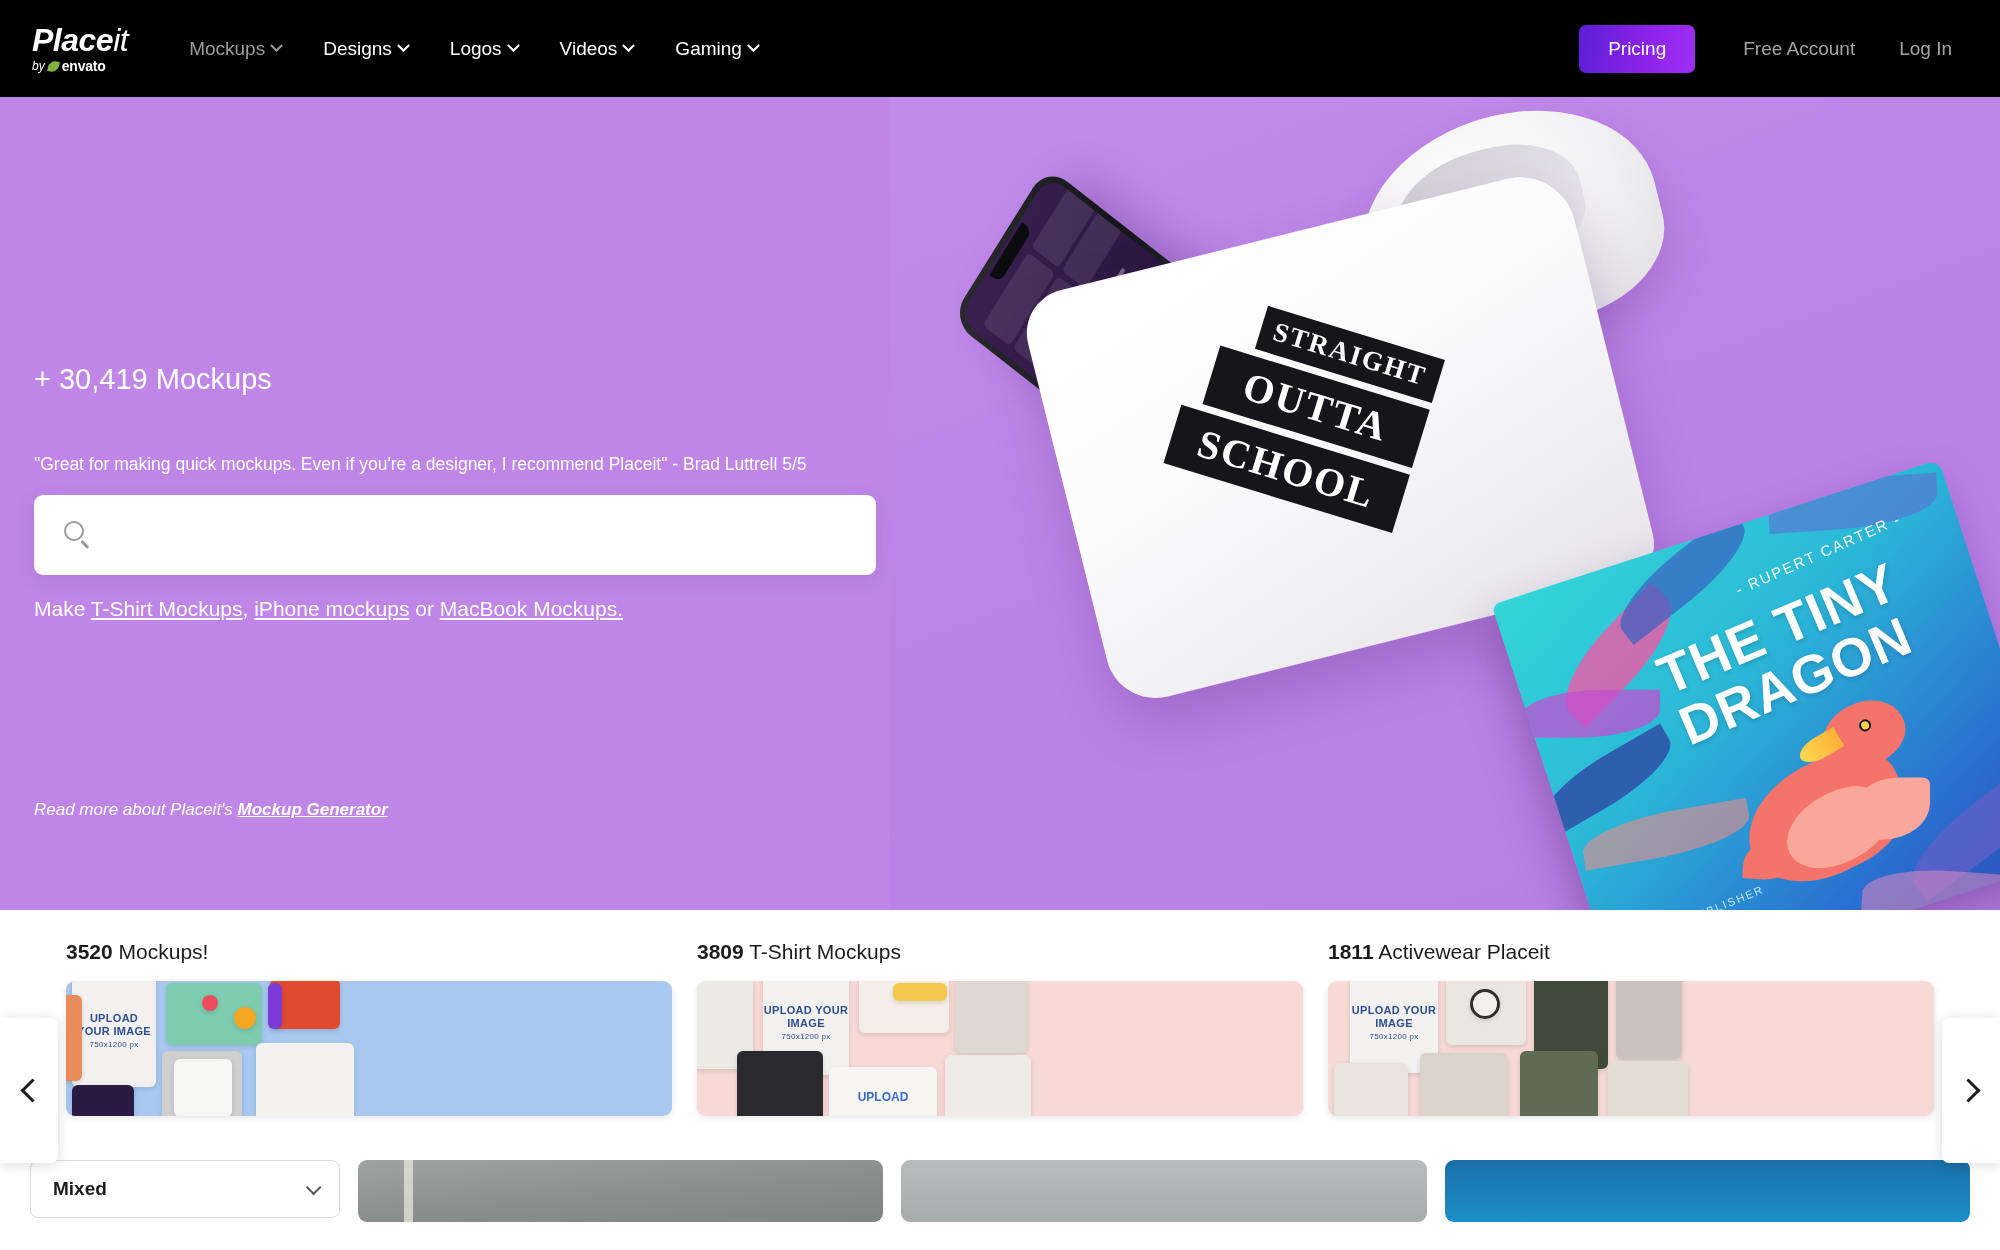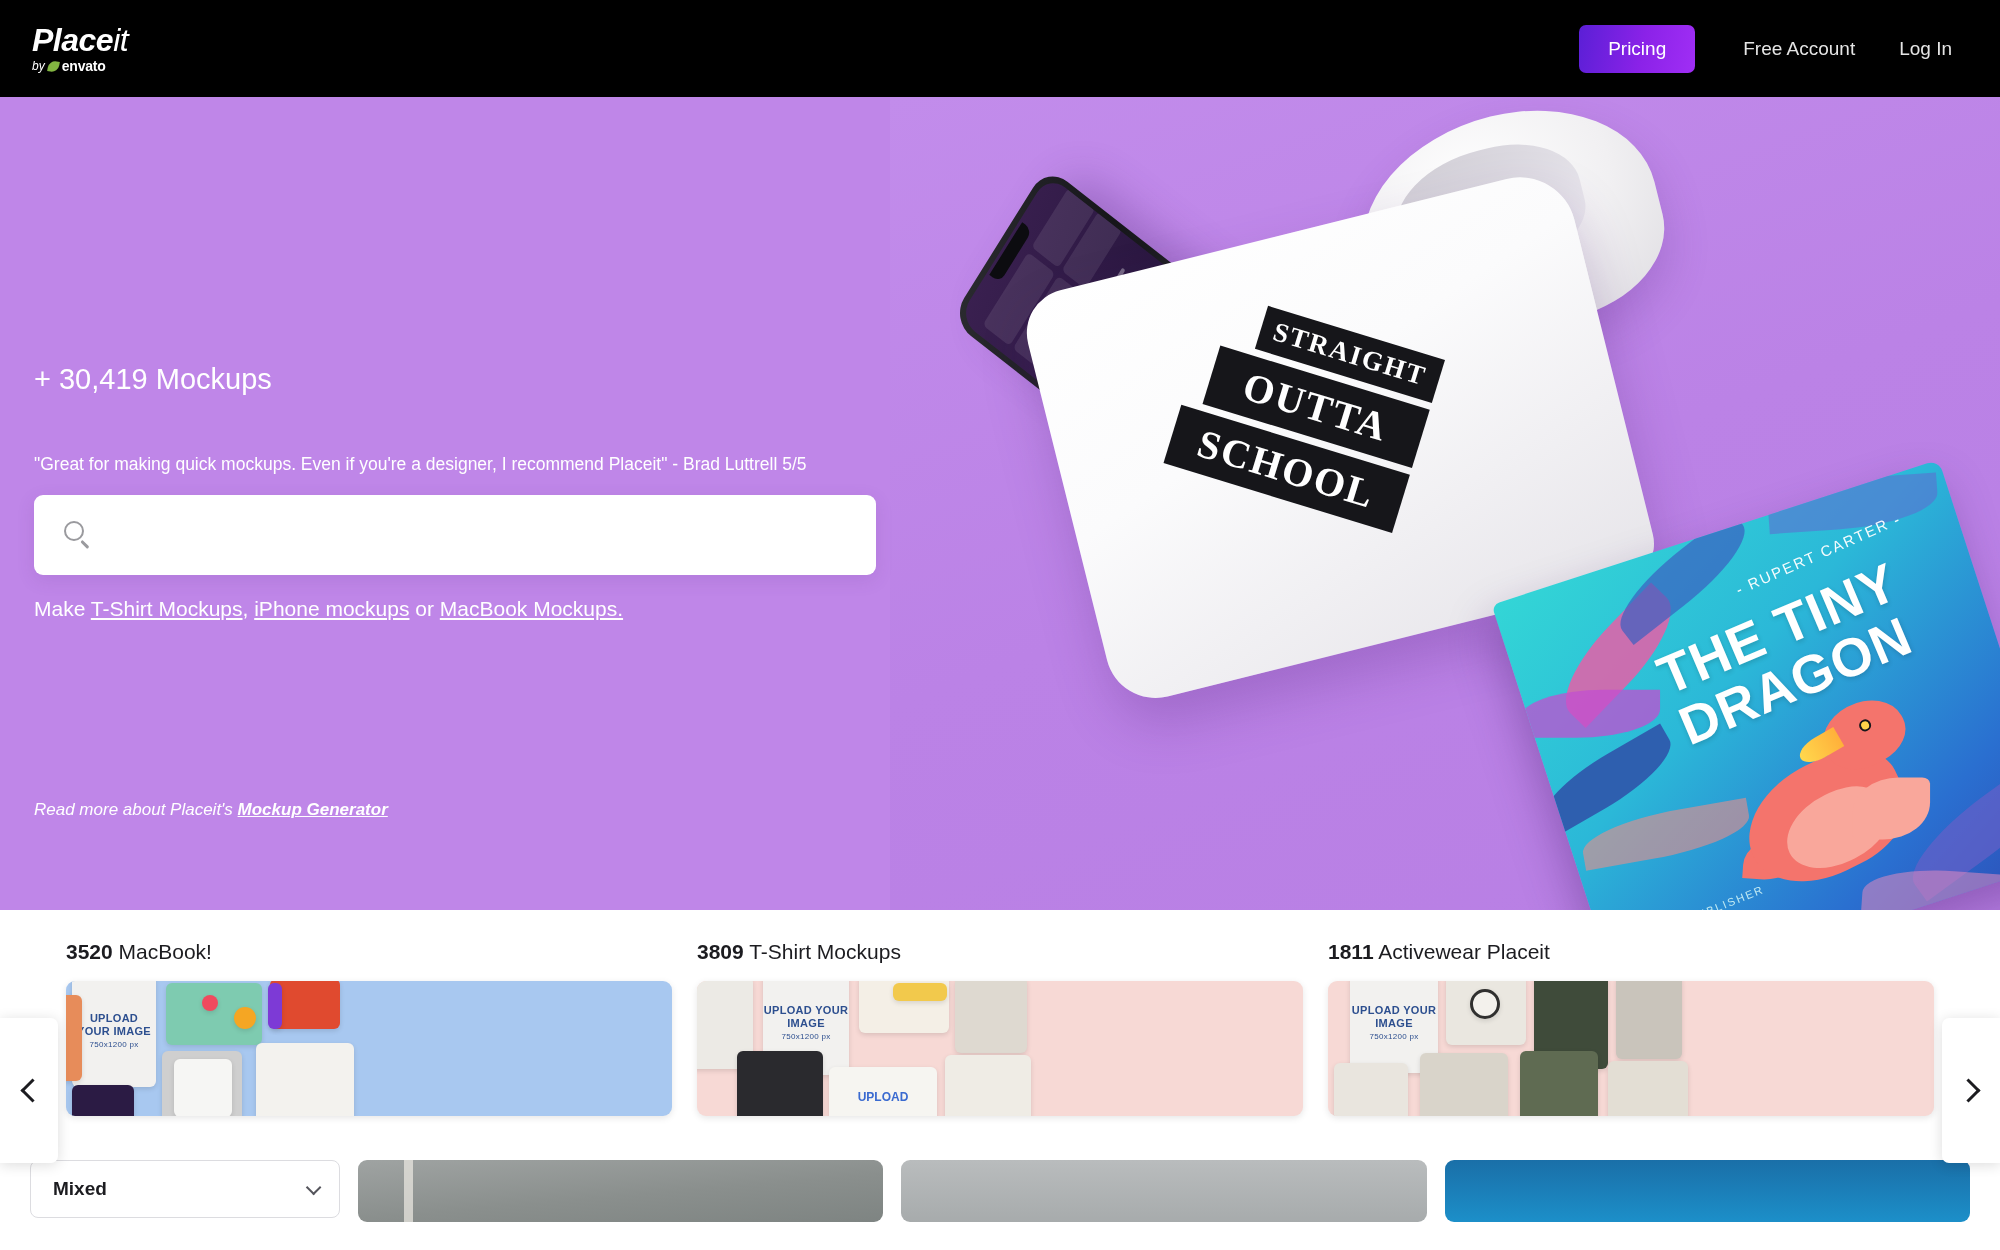--- a/index.html
+++ b/index.html
@@ -50,21 +50,21 @@
           border-bottom: 2px solid currentColor; transform: rotate(45deg) translate(-2px,-2px); }
 
   .nav-right { margin-left: auto; display: flex; align-items: center; gap: 0; }
   .pricing-btn {
     background: linear-gradient(100deg, #5b1fd6 0%, #8b22e8 55%, #a02ef5 100%);
     color: #fff; font-size: 19px; font-weight: 500;
     padding: 13px 29px; border-radius: 7px; border: none; cursor: pointer;
     margin-right: 26px;
   }
   .nav-right .plain {
-    color: #e5e5e5; font-size: 19px; padding: 10px 22px; cursor: pointer; white-space: nowrap;
+    color: #a3a3a3; font-size: 19px; padding: 10px 22px; cursor: pointer; white-space: nowrap;
   }
 
   
   .hero {
     position: relative;
     height: 813px;
     background: #bf86e8;
     overflow: hidden;
   }
   .hero-art {
@@ -284,20 +284,42 @@
     <div class="brand-top">
       <span>Place</span><span class="it">it</span>
     </div>
     <div class="brand-bottom">
       <span class="by">by</span>
       <span class="leaf"></span>
       <span class="envato">envato</span>
     </div>
   </div>
 
+  <div class="nav-links">
+    <div class="nav-item dim">
+      <span>Mockups</span>
+      <span class="chev"></span>
+    </div>
+    <div class="nav-item">
+      <span>Designs</span>
+      <span class="chev"></span>
+    </div>
+    <div class="nav-item">
+      <span>Logos</span>
+      <span class="chev"></span>
+    </div>
+    <div class="nav-item">
+      <span>Videos</span>
+      <span class="chev"></span>
+    </div>
+    <div class="nav-item">
+      <span>Gaming</span>
+      <span class="chev"></span>
+    </div>
+  </div>
 
   <div class="nav-right">
     <button class="pricing-btn">Pricing</button>
     <div class="plain">Free Account</div>
     <div class="plain">Log In</div>
   </div>
 </div>
 
 <div class="hero">
 
@@ -393,21 +415,21 @@
     <span class="arr"></span>
   </div>
   <div class="carousel-arrow arrow-right">
     <span class="arr"></span>
   </div>
 
   <div class="cat-row">
 
     <div class="cat-card">
       <div class="cat-title">
-        <b>3520</b><span> MacBook!</span>
+        <b>3520</b><span> Mockups!</span>
       </div>
       <div class="cat-thumb t-free">
         <div class="tile upload-tile" style="left:6px;top:-6px;width:84px;height:112px;flex-direction:column;gap:2px;">
           <span>UPLOAD YOUR IMAGE</span>
           <span style="font-size:8px;font-weight:400;">750x1200 px</span>
         </div>
         <div class="tile" style="left:-30px;top:14px;width:46px;height:86px;background:#e78c5a;"></div>
         <div class="tile" style="left:100px;top:2px;width:96px;height:62px;background:#7ecbb0;"></div>
         <div class="tile" style="left:136px;top:14px;width:16px;height:16px;border-radius:50%;background:#f04a5e;"></div>
         <div class="tile" style="left:168px;top:26px;width:22px;height:22px;border-radius:50%;background:#f5a623;"></div>

